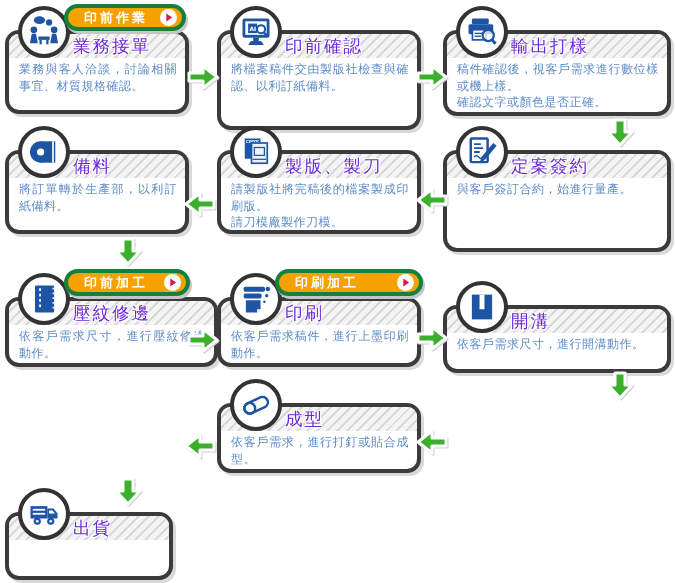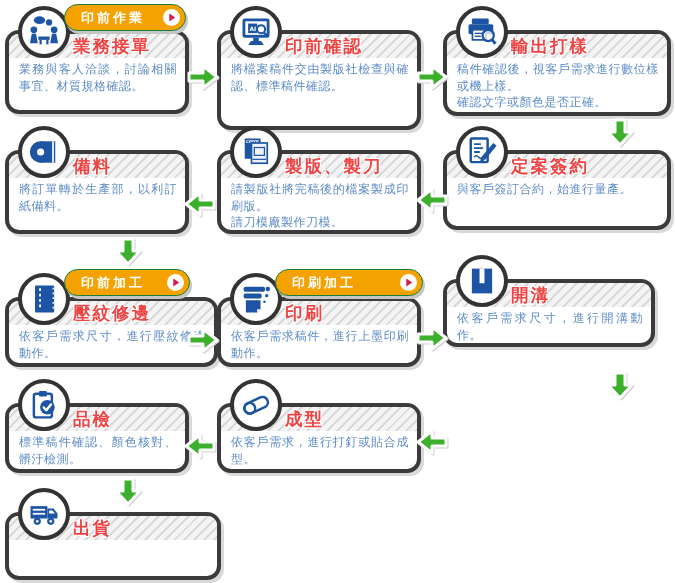--- a/index.html
+++ b/index.html
@@ -4,46 +4,46 @@
 <style>
   html,body{margin:0;padding:0;background:#fff;}
   .stage{position:relative;width:675px;height:583px;background:#fff;overflow:hidden;
          font-family:"DejaVu Sans","Liberation Sans",sans-serif;}
 
   
   .card{position:absolute;box-sizing:border-box;background:#fff;border:4px solid #3b3b3b;
         border-radius:14px;box-shadow:3px 3px 0 #d9d9d9;}
   .titlebar{position:absolute;top:0;left:0;right:0;height:24px;border-radius:9px 9px 0 0;
         background:repeating-linear-gradient(135deg,#d9d9d9 0 2px,#f4f4f4 2px 7px);}
-  .title{position:absolute;left:64px;top:0;line-height:24px;font-size:17.5px;font-weight:bold;
-        color:#ef4444;letter-spacing:2px;white-space:nowrap;
+  .title{position:absolute;left:64px;top:0;line-height:24px;font-size:17.5px;font-weight:normal;
+        color:#6d28d9;letter-spacing:2px;white-space:nowrap;
         text-shadow:-1px -1px 0 #fff,1px -1px 0 #fff,-1px 1px 0 #fff,1px 1px 0 #fff;}
   .desc{position:absolute;top:27px;left:10px;right:8px;font-size:12px;line-height:1.38;
         color:#5e8cc8;text-align:justify;white-space:pre-line;letter-spacing:0.5px;}
   .icon-circle{position:absolute;width:52px;height:52px;left:9px;top:-28px;box-sizing:border-box;
         background:#fff;border:4px solid #333;border-radius:50%;
         display:flex;align-items:center;justify-content:center;}
 
   .c0{left:5px;top:30px;width:184px;height:84px}
   .c1{left:217px;top:30px;width:204px;height:100px}
   .c2{left:443px;top:30px;width:228px;height:86px}
   .c3{left:5px;top:150px;width:184px;height:84px}
   .c4{left:217px;top:150px;width:204px;height:84px}
-  .c5{left:443px;top:150px;width:228px;height:80px}
+  .c5{left:443px;top:150px;width:228px;height:102px}
   .c6{left:5px;top:297px;width:213px;height:70px}
   .c7{left:217px;top:297px;width:204px;height:70px}
-  .c8{left:443px;top:279px;width:212px;height:68px}
+  .c8{left:443px;top:305px;width:228px;height:68px}
   .c9{left:5px;top:403px;width:184px;height:70px}
   .c10{left:217px;top:403px;width:204px;height:70px}
   .c11{left:443px;top:403px;width:228px;height:70px}
-  .c12{left:5px;top:512px;width:216px;height:68px}
+  .c12{left:5px;top:512px;width:168px;height:68px}
 
   
   .badge{position:absolute;height:27px;box-sizing:border-box;background:#f5a200;
-        border:1px solid #15803d;border-radius:14px;box-shadow:2px 3px 0 #c6c6c6;
+        border:4px solid #15803d;border-radius:14px;box-shadow:2px 3px 0 #c6c6c6;
         display:flex;align-items:center;z-index:1;cursor:pointer;}
   .badge .label{color:#fff;font-weight:bold;font-size:13px;letter-spacing:3px;padding-left:16px;}
   .badge .play{position:absolute;right:5px;top:50%;margin-top:-8.5px;width:17px;height:17px;}
   .b0{left:64px;top:4px;width:122px}
   .b1{left:64px;top:269px;width:126px}
   .b2{left:275px;top:269px;width:148px}
 
   
   .arrow{position:absolute;filter:drop-shadow(1px 1px 0 #cfcfcf);}
   .ar0{left:186px;top:61px}.ar1{left:415px;top:61px}
@@ -97,21 +97,21 @@
         <rect x="11" y="20" width="10" height="3" fill="#1d55a4"></rect>
           <rect x="12" y="23" width="2" height="4" fill="#1d55a4"></rect>
           <rect x="18" y="23" width="2" height="4" fill="#1d55a4"></rect>
       </svg>
     </div>
   </div>
 
   <div class="card c1">
     <div class="titlebar"></div>
     <span class="title">印前確認</span>
-    <div class="desc">將檔案稿件交由製版社檢查與確認、標準稿件確認。</div>
+    <div class="desc">將檔案稿件交由製版社檢查與確認、以利訂紙備料。</div>
     <div class="icon-circle">
       <svg width="36" height="36" viewBox="0 0 32 32">
         <rect x="4" y="4" width="24" height="17" rx="2" fill="#1d55a4"></rect>
           <rect x="6.5" y="6.5" width="19" height="12" fill="#fff"></rect>
         <rect x="9" y="8.5" width="8" height="8.5" fill="#1d55a4"></rect>
           <text x="10.3" y="15" font-size="5.2" fill="#fff" font-weight="bold">AI</text>
         <circle cx="20.5" cy="13.5" r="3.6" fill="#fff" fill-opacity="0.6" stroke="#1d55a4" stroke-width="1.8"></circle>
         <line x1="23" y1="16.5" x2="25.8" y2="19" stroke="#1d55a4" stroke-width="2.2"></line>
         <rect x="13.5" y="21" width="5" height="3" fill="#1d55a4"></rect>
           <path d="M9 27.5 h14 l-2.5-3.5 h-9 Z" fill="#1d55a4"></path>
@@ -217,33 +217,20 @@
     <span class="title">開溝</span>
     <div class="desc">依客戶需求尺寸，進行開溝動作。</div>
     <div class="icon-circle">
       <svg width="36" height="36" viewBox="0 0 32 32">
         <rect x="7" y="5" width="18" height="22" fill="#1d55a4"></rect>
         <rect x="13.8" y="5" width="4.4" height="13" fill="#fff"></rect>
       </svg>
     </div>
   </div>
 
-  <div class="card c9">
-    <div class="titlebar"></div>
-    <span class="title">品檢</span>
-    <div class="desc">標準稿件確認、顏色核對、髒汙檢測。</div>
-    <div class="icon-circle">
-      <svg width="36" height="36" viewBox="0 0 32 32">
-        <rect x="7" y="6" width="16" height="21" rx="2" fill="#fff" stroke="#1d55a4" stroke-width="2.2"></rect>
-        <rect x="11.5" y="3.5" width="7" height="5" rx="1" fill="#1d55a4"></rect>
-        <circle cx="19" cy="18" r="6.5" fill="#1d55a4"></circle>
-        <path d="M15.8 18.2 l2.2 2.4 4.2 -5" stroke="#fff" stroke-width="2.2" fill="none" stroke-linecap="round" stroke-linejoin="round"></path>
-      </svg>
-    </div>
-  </div>
 
   <div class="card c10">
     <div class="titlebar"></div>
     <span class="title">成型</span>
     <div class="desc">依客戶需求，進行打釘或貼合成型。</div>
     <div class="icon-circle">
       <svg width="36" height="36" viewBox="0 0 32 32">
         <g transform="rotate(-25 16 16)">
           <rect x="5" y="11.5" width="22" height="9.5" rx="4.75" fill="none" stroke="#1d55a4" stroke-width="2.2"></rect>
           <circle cx="9.75" cy="16.25" r="4.75" fill="none" stroke="#1d55a4" stroke-width="2.2"></circle>

